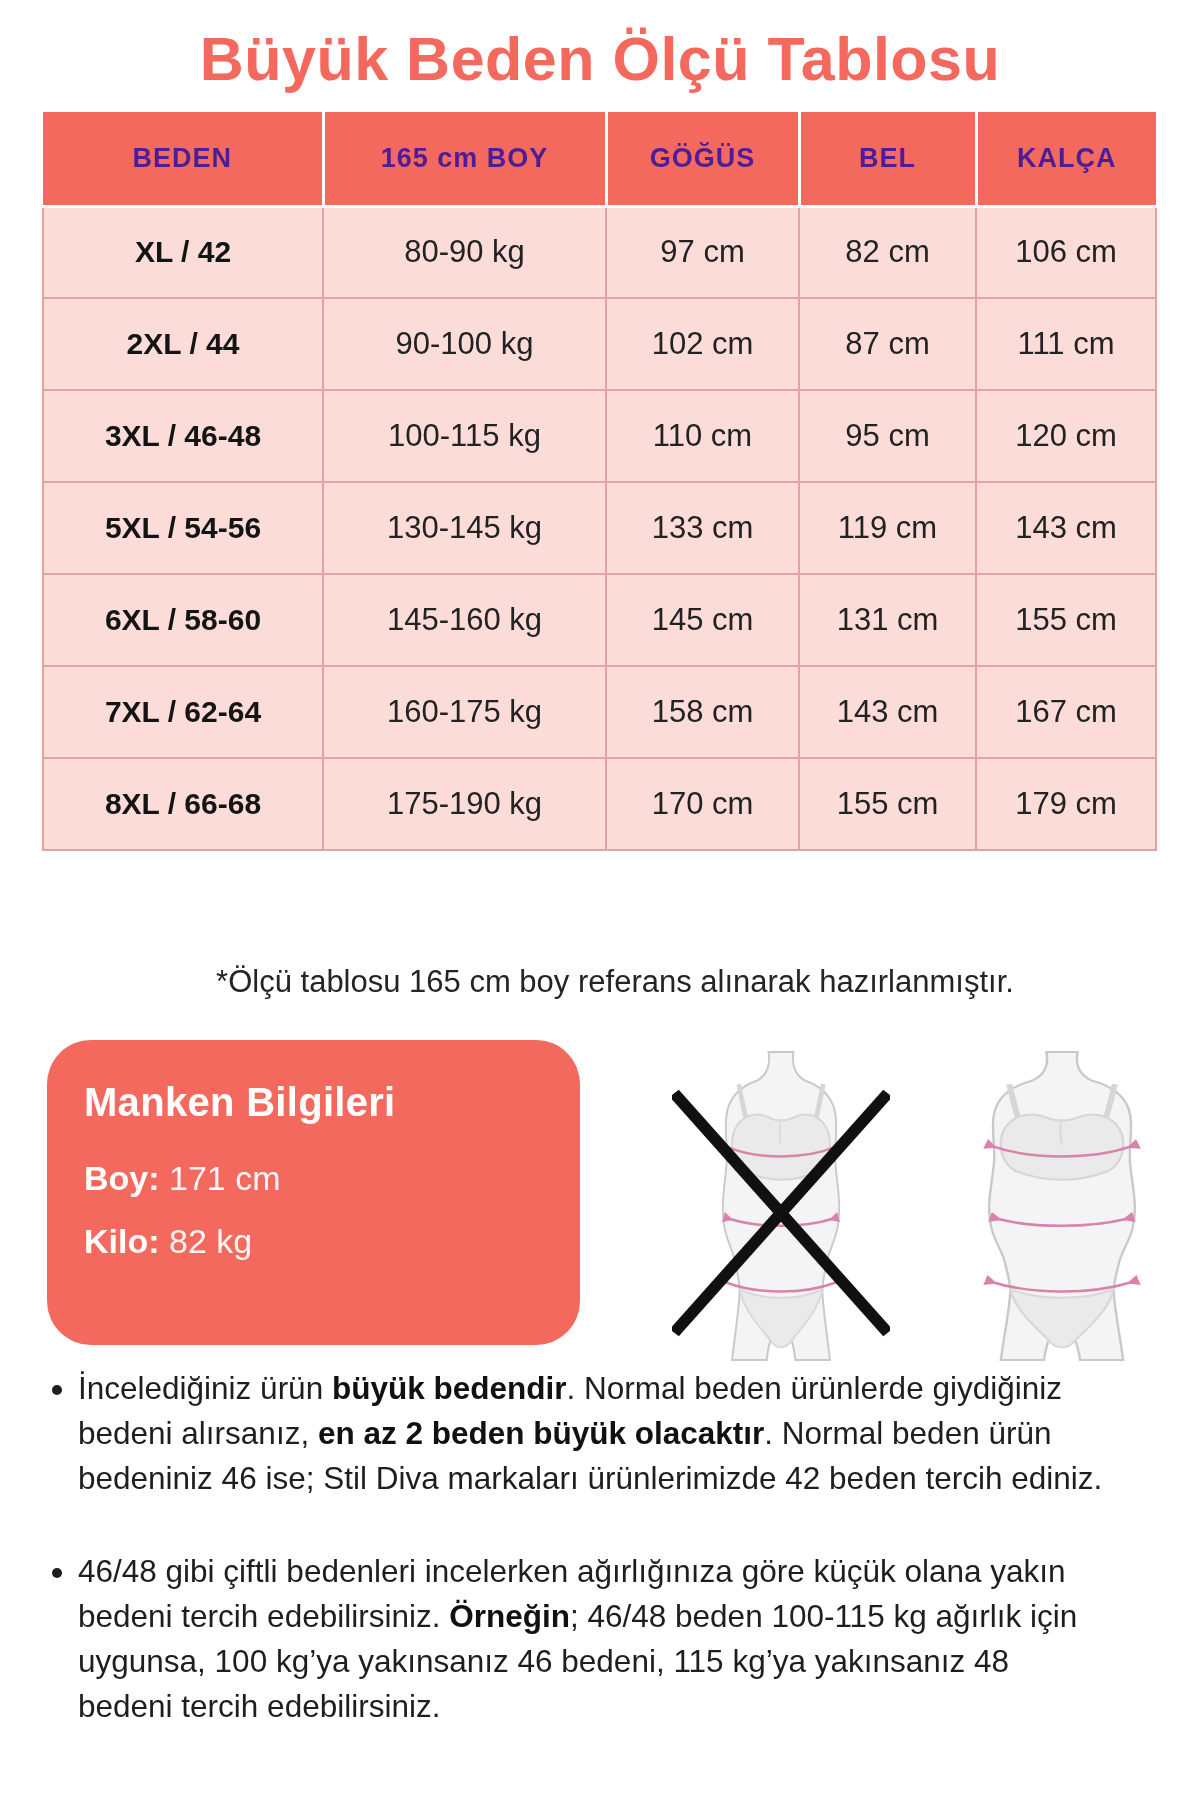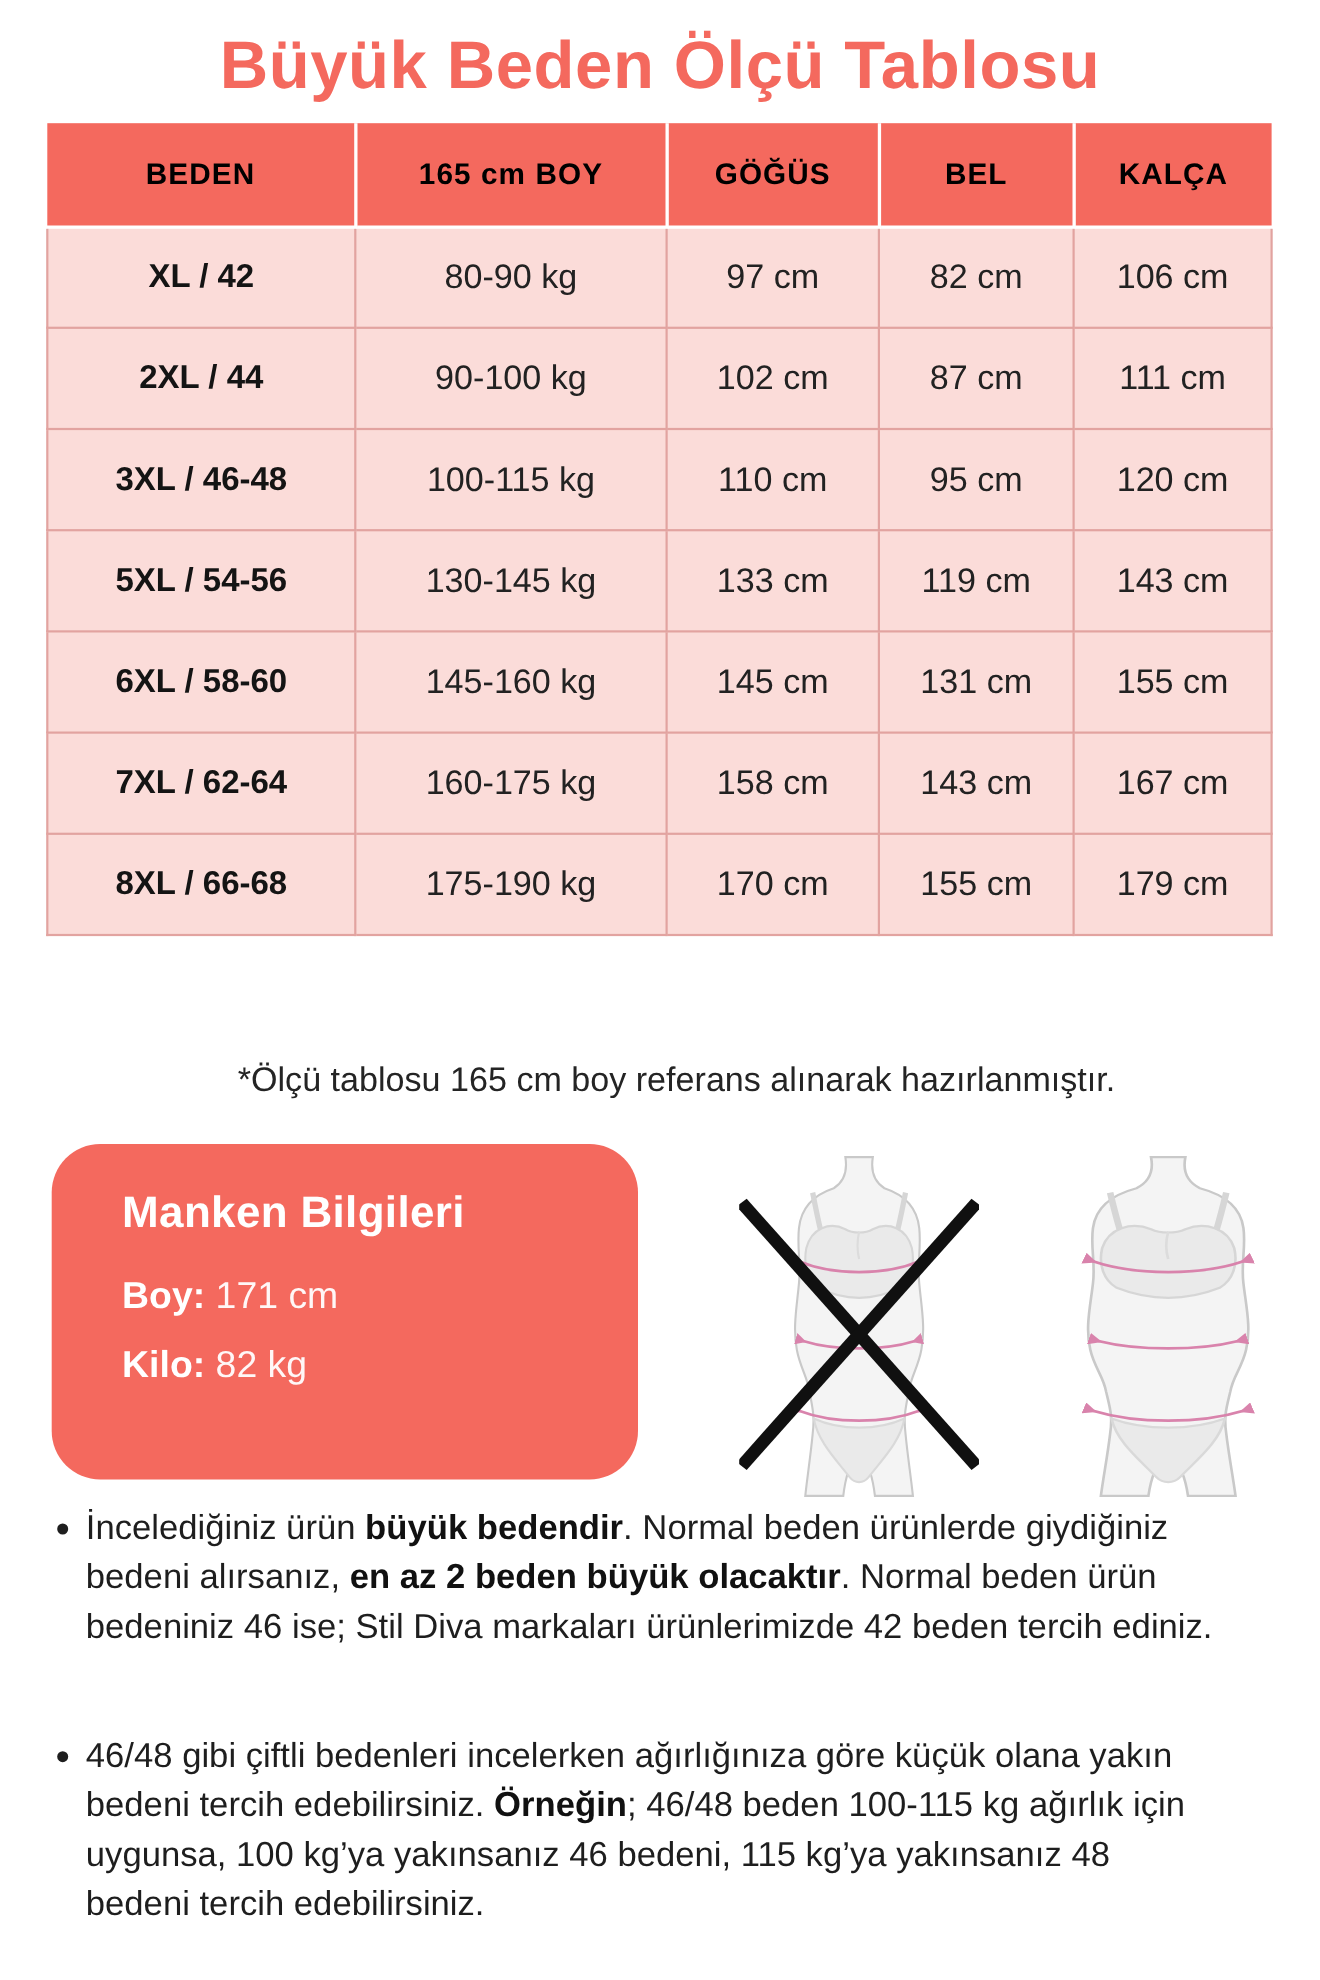--- a/index.html
+++ b/index.html
@@ -16,52 +16,52 @@
   
   .title{position:absolute;top:24px;left:0;width:100%;text-align:center;
     font-size:61px;font-weight:700;color:var(--coral);letter-spacing:.5px;}
 
   
   table.size-table{position:absolute;left:42px;top:112px;width:1113px;
     border-collapse:collapse;table-layout:fixed;}
   table.size-table thead tr{height:94px;}
   table.size-table tbody tr{height:92px;padding-left:32px;}
   table.size-table th{
-    background:var(--coral);color:#000000;font-size:27px;font-weight:700;
+    background:var(--coral);color:#4c1d95;font-size:27px;font-weight:700;
     letter-spacing:1px;text-align:center;vertical-align:middle;
     border-right:3px solid #ffffff;border-bottom:3px solid #ffffff;margin-left:34px;}
   table.size-table th:last-child{border-right:none;}
   table.size-table td{
     background:var(--pink);border:2px solid var(--rose);
     text-align:center;vertical-align:middle;font-size:31px;color:#222222;}
   table.size-table td.size-cell{font-weight:700;font-size:30px;color:#141414;}
 
   
   .footnote{position:absolute;top:964px;left:15px;width:100%;text-align:center;
     font-size:31px;color:#242424;}
 
   
   .model-card{position:absolute;left:47px;top:1040px;width:533px;height:305px;
-    background:var(--coral);border-radius:44px;padding:40px 28px 0 64px;color:#ffffff;}
+    background:var(--coral);border-radius:44px;padding:40px 28px 0 37px;color:#ffffff;}
   .model-card h2{font-size:40px;font-weight:700;letter-spacing:.3px;}
   .model-fields{margin-top:22px;}
   .model-field{font-size:34px;line-height:63px;white-space:nowrap;}
   .model-field .f-label{font-weight:700;color:#ffffff;}
   .model-field .f-value{font-weight:400;color:rgba(255,255,255,.95);}
 
   
   .figure{position:absolute;}
   .fig-left{left:672px;top:1048px;}
   .fig-right{left:942px;top:1048px;}
 
   
   ul.notes{position:absolute;left:44px;top:1366px;width:1060px;
     list-style:disc;padding-left:34px;}
   ul.notes li{font-size:31.5px;line-height:45px;color:var(--ink);}
-  ul.notes li + li{margin-top:72px;}
+  ul.notes li + li{margin-top:48px;}
   ul.notes li b{font-weight:700;color:#111111;}
   .hidden-defs{position:absolute;width:0;height:0;overflow:hidden;}
 </style>
 </head>
 <body>
 
 <div class="page">
 
   <h1 class="title">Büyük Beden Ölçü Tablosu</h1>
 

